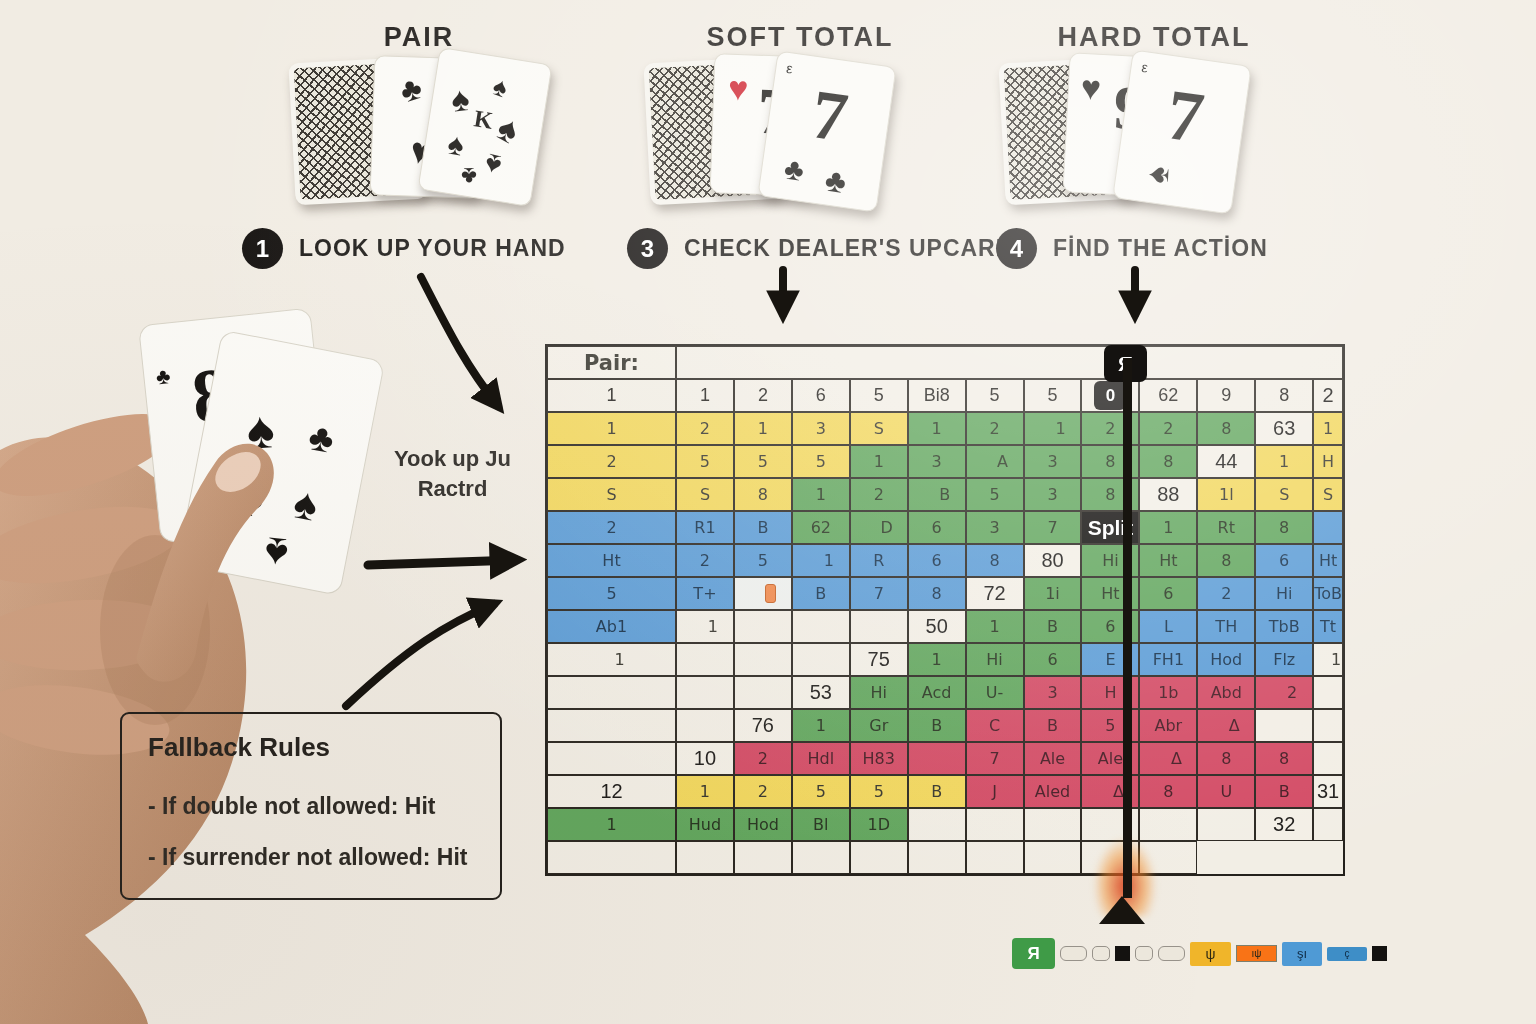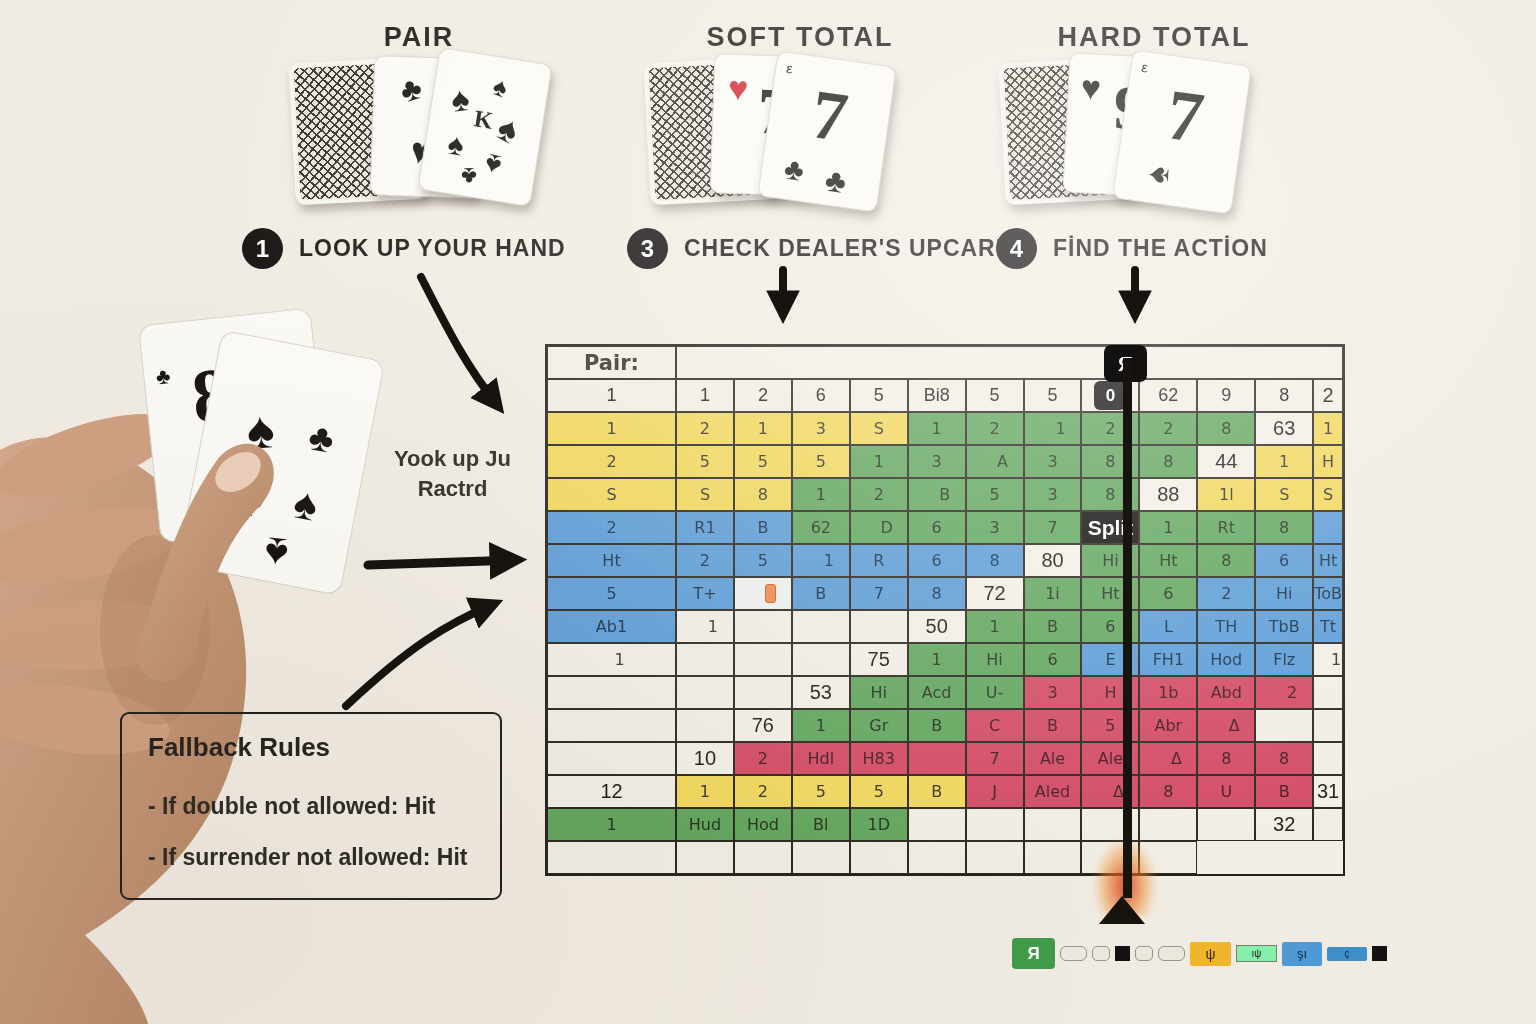--- a/index.html
+++ b/index.html
@@ -60,21 +60,21 @@
   .fallback h3{margin:0 0 30px 0;font-size:26px;font-weight:700;color:#23201c;}
   .fallback .rule{font-size:23px;font-weight:700;color:#2a2722;margin-bottom:24px;white-space:nowrap;}
   
   .legend{position:absolute;left:1012px;top:938px;display:flex;align-items:center;gap:5px;z-index:4;}
   .lg{display:flex;align-items:center;justify-content:center;}
   .lg-green{width:43px;height:31px;background:#3f9b47;border-radius:4px;color:#fff;font-size:17px;font-weight:700;}
   .lg-pill{width:25px;height:13px;background:#ece7dc;border:1.5px solid #97928a;border-radius:6px;}
   .lg-pill-sm{width:16px;height:13px;background:#ece7dc;border:1.5px solid #97928a;border-radius:5px;}
   .lg-black{width:15px;height:15px;background:#141210;}
   .lg-yellow{width:41px;height:24px;background:#f0b52a;border-radius:2px;font-size:14px;color:#2e2812;}
-  .lg-gray{width:39px;height:15px;background:#86efac;border:1px solid #7c7f6d;font-size:10px;color:#23251a;}
+  .lg-gray{width:39px;height:15px;background:#f97316;border:1px solid #7c7f6d;font-size:10px;color:#23251a;}
   .lg-blue{width:40px;height:24px;background:#4f9ad5;border-radius:2px;font-size:13px;color:#0f2b45;}
   .lg-bluebar{width:40px;height:14px;background:#3e8ec7;border-radius:2px;font-size:10px;color:#0e2a43;}
   svg text{font-family:"Liberation Serif",serif;}
 </style>
 </head>
 <body>
 
 <div class="canvas">
 
   <div class="ctitle" style="left:279px;top:22px">PAIR</div>

